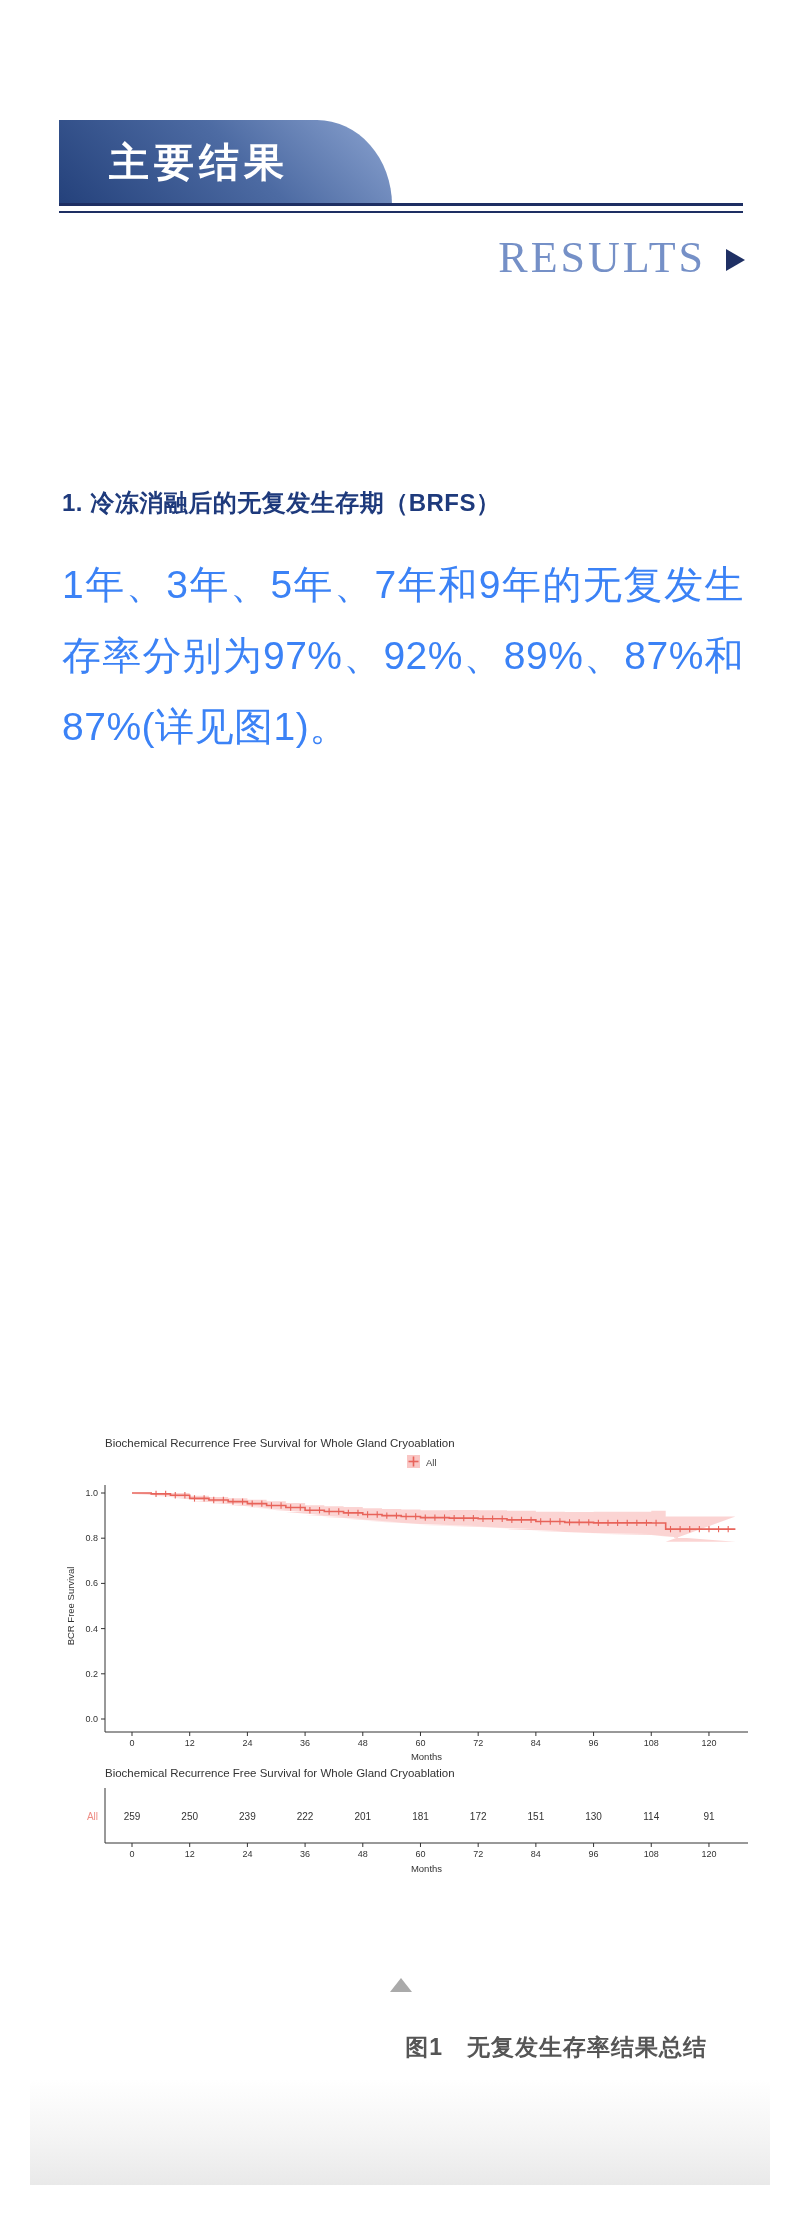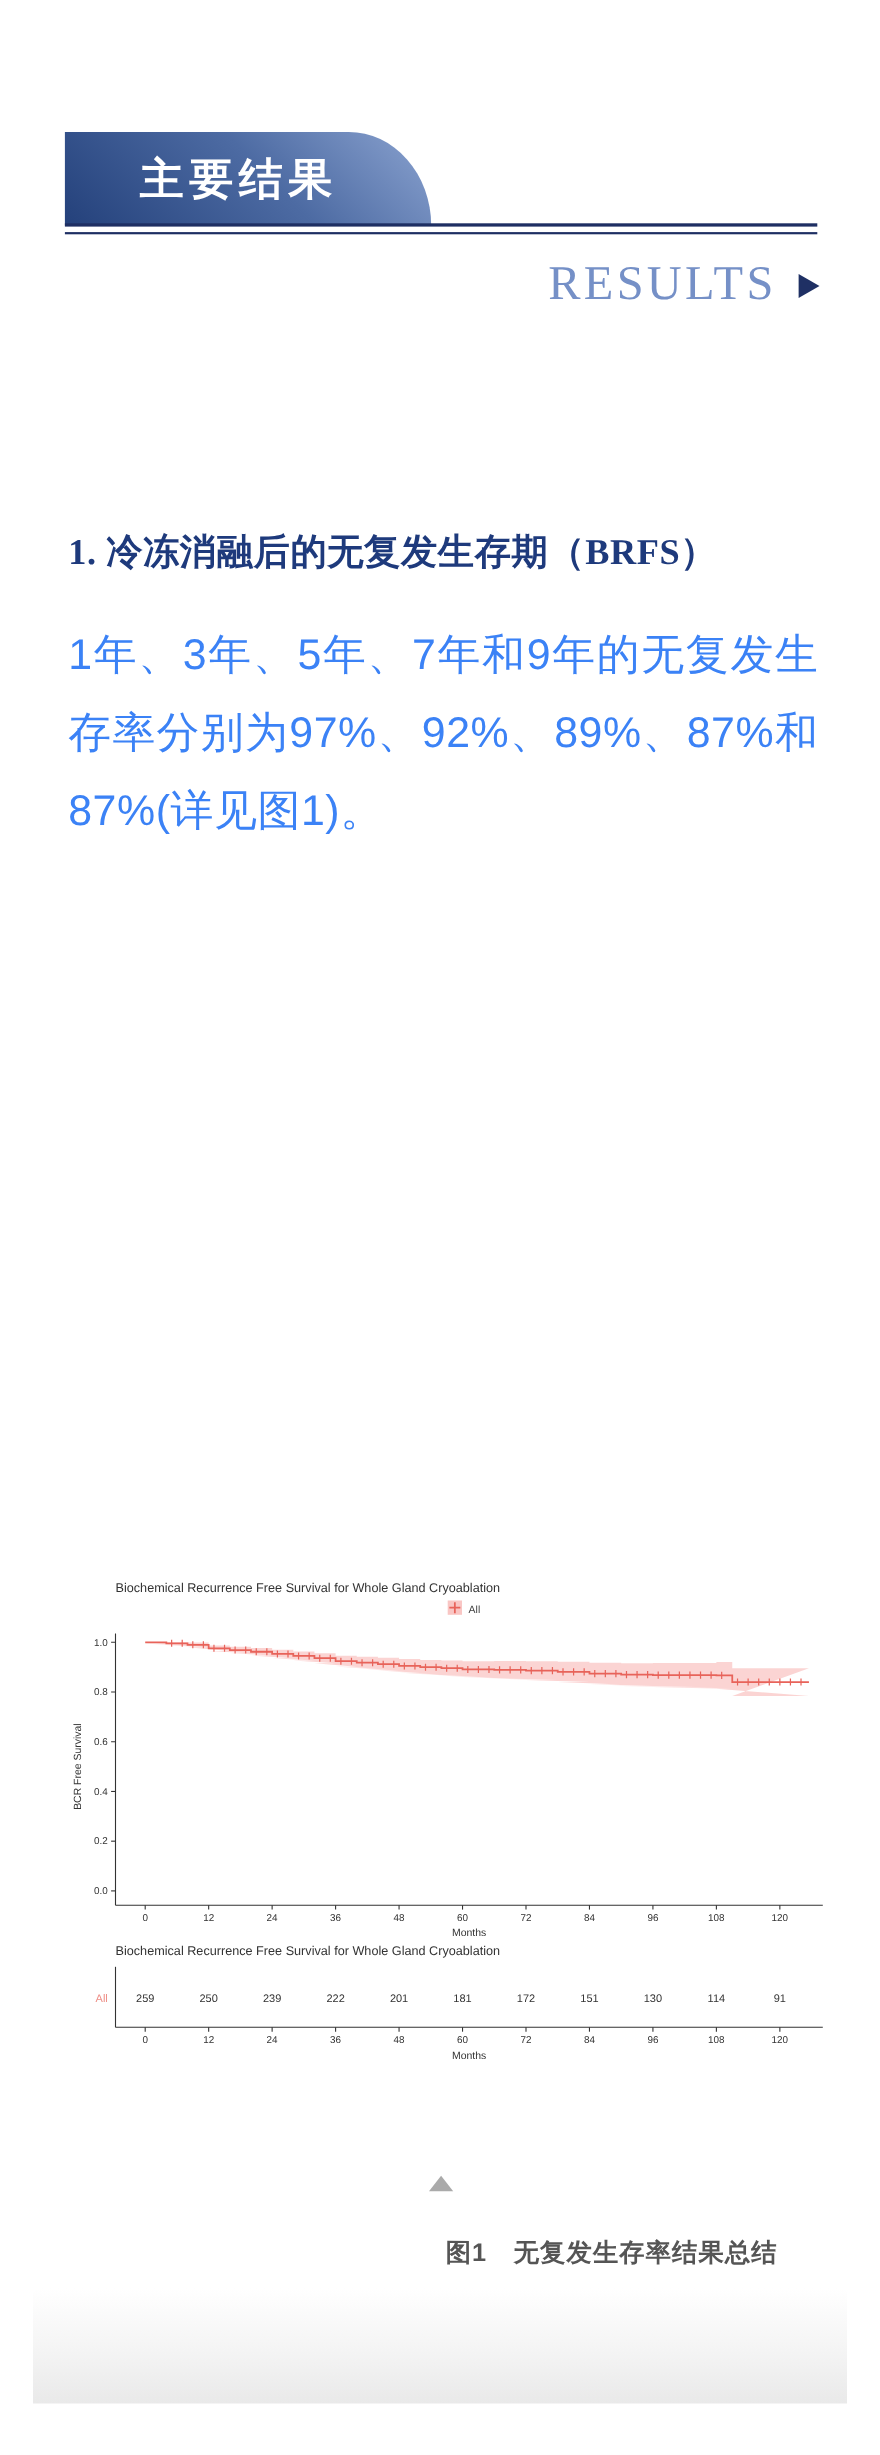--- a/index.html
+++ b/index.html
@@ -9,21 +9,21 @@
   
   .banner{
     position:absolute;left:59px;top:120px;width:333px;height:85px;
     background:linear-gradient(45deg,#24417b 0%,#4d6ba3 55%,#8ba3d0 100%);
     border-top-right-radius:75px 85px;
     display:flex;align-items:center;
   }
   .banner-title{
     font-family:"Liberation Serif", serif;
     color:#ffffff;font-size:40px;font-weight:bold;letter-spacing:5px;
-    padding-left:68px;
+    padding-left:50px;
   }
   .rule-thick{position:absolute;left:59px;top:203px;width:684px;height:3px;background:#1e2f63;}
   .rule-thin {position:absolute;left:59px;top:211px;width:684px;height:1.5px;background:#1e2f63;}
 
   
   .results-row{
     position:absolute;left:0;top:236px;width:745px;
     display:flex;justify-content:flex-end;align-items:center;gap:20px;
   }
   .results-label{
@@ -31,23 +31,22 @@
     font-weight:normal;font-size:44px;color:#7590c7;letter-spacing:3px;line-height:1;
   }
   .arrow-right{
     width:0;height:0;border-top:11px solid transparent;border-bottom:11px solid transparent;
     border-left:19px solid #1f3064;margin-top:4px;
   }
 
   
   .content{position:absolute;left:62px;top:483px;width:682px;}
   .section-heading{
-    color:#1e3a7c;font-size:33px;font-weight:bold;line-height:40px;margin:0 0 37px 0;
+    color:#1e3a7c;font-size:24px;font-weight:bold;line-height:40px;margin:0 0 26px 0;
     letter-spacing:0.5px;
-    font-family:Liberation Serif, serif;
   }
   .content p{
     margin:0 0 68px 0;color:#3b82f6;font-size:39px;line-height:71px;
     text-align:justify;letter-spacing:0.5px;
   }
 
   
   .km-figure{position:absolute;left:60px;top:1425px;width:700px;height:460px;text-decoration:underline;}
   .km-figure svg{display:block;}
 

